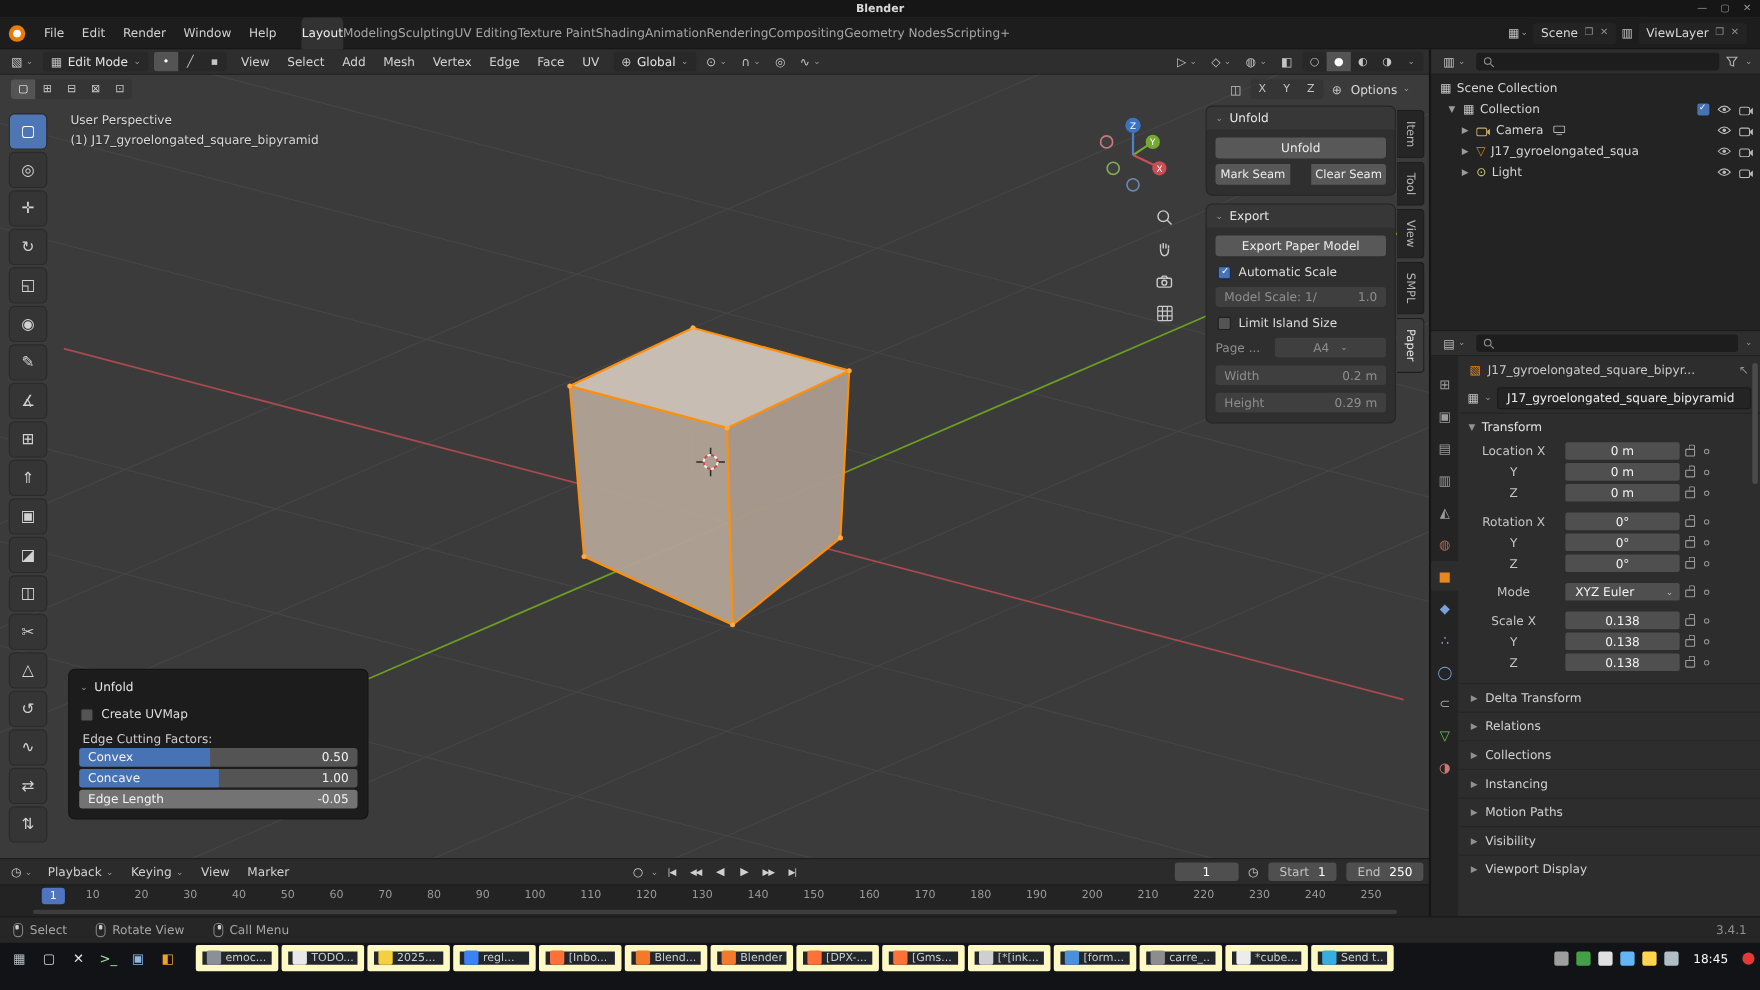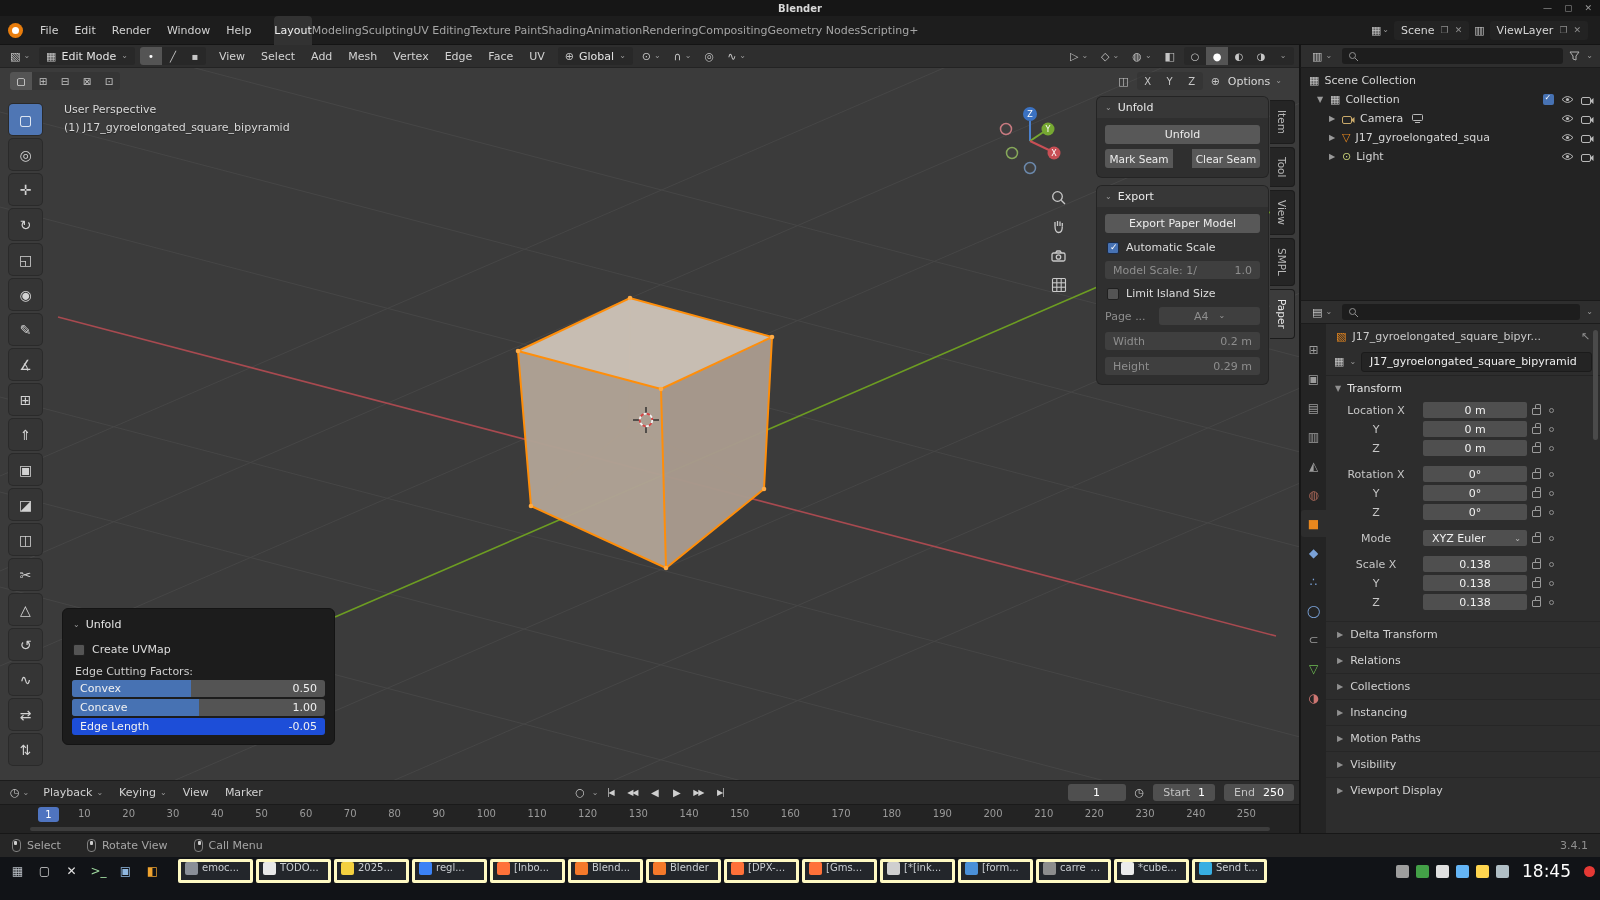--- a/index.html
+++ b/index.html
@@ -63,21 +63,21 @@
 #side-tabs{position:absolute;left:1270px;top:100px;display:flex;flex-direction:column}
 .vtab{width:25px;display:flex;align-items:center;justify-content:center;background:#252525;color:#b9b9b9;border-radius:0 4px 4px 0;writing-mode:vertical-rl;font-size:10.5px;border:1px solid #1c1c1c;border-left:none;margin-bottom:3px;padding:9px 0}
 .vtab.active{background:#3c3c3c;color:#e9e9e9}
 
 #redo{position:absolute;left:62px;top:608px;width:273px;background:rgba(27,27,27,0.96);border:1px solid #141414;border-radius:6px;padding:5px 0 9px}
 .r-h{display:flex;align-items:center;gap:6px;padding:4px 10px;color:#e6e6e6}
 .r-label{padding:9px 12px 0;color:#cdcdcd}
 .rslider{position:relative;height:17px;border-radius:3px;background:#545454;overflow:hidden;display:flex;justify-content:space-between;align-items:center;padding:0 8px;margin:2px 9px 0;color:#f1f1f1}
 .rslider::before{content:"";position:absolute;left:0;top:0;bottom:0;width:var(--fill,0%);background:#4772b3}
 .rslider>span{position:relative}
-.rslider.highlight{background:#1d4ed8}
+.rslider.highlight{background:#737373}
 .rslider.highlight::before{display:none}
 
 #tl-header{position:absolute;left:0;top:780px;width:1300px;height:24px;background:#2b2b2b;border-top:1px solid #1c1c1c;display:flex;align-items:center;padding:0 6px;gap:2px}
 .tl-menu{display:flex;align-items:center;gap:4px}
 .tl-menu .tlcv{display:none}
 .tl-menu.dropdown .tlcv{display:inline}
 .transport{position:absolute;left:50%;transform:translateX(-50%);display:flex;align-items:center;gap:2px}
 .tbtn{min-width:20px;height:17px;display:flex;align-items:center;justify-content:center;color:#cfcfcf;font-size:8px;border-radius:2px;letter-spacing:-1px;padding:0 2px}
 .tl-right{margin-left:auto;display:flex;align-items:center;gap:9px}
 .fframe{width:58px;height:17px;background:#4f4f4f;border-radius:3px;display:flex;align-items:center;justify-content:center;color:#fff}
@@ -95,26 +95,26 @@
 .mouse{width:9px;height:13px;border:1px solid #808080;border-radius:4px;position:relative;flex:none}
 .mouse::before{content:"";position:absolute;top:1px;width:3px;height:4px;background:#cfcfcf;border-radius:1px}
 .m-l .mouse::before{left:1px}
 .m-m .mouse::before{left:2.5px;width:2.5px}
 .m-r .mouse::before{right:1px}
 .sb-version{margin-left:auto;color:#8f8f8f}
 
 #taskbar{position:absolute;left:0;top:857px;width:1600px;height:43px;background:#111317;display:flex;align-items:flex-start;padding:2px 5px 0;gap:3px}
 .tb-ico{width:25px;height:24px;display:flex;align-items:center;justify-content:center;font-size:12px;color:var(--c,#ccc)}
 #apps{display:flex;gap:3px;margin-left:10px}
-.app{width:75px;height:24px;background:#23262b;border:3px solid #fef9c3;display:flex;align-items:flex-start;gap:4px;padding:0 4px;border-radius:2px}
+.app{width:75px;height:24px;background:#23262b;border:6px solid #fef9c3;display:flex;align-items:flex-end;gap:4px;padding:0 4px;border-radius:2px}
 .app .ai{width:13px;height:13px;border-radius:2px;background:var(--c,#888);flex:none}
 .app .al{font-size:10px;color:#c8ccd0;white-space:nowrap;overflow:hidden}
 #tray{margin-left:auto;display:flex;align-items:center;gap:7px;height:24px}
 .tray-ico{width:13px;height:13px;border-radius:2px;background:var(--c,#999)}
-#tb-time{color:#fff;font-size:17px;margin:0 6px}
+#tb-time{color:#fff;font-size:11px;margin:0 6px}
 #tb-dot{width:11px;height:11px;border-radius:50%;background:#e53935}
 
 #outliner-header{position:absolute;left:1300px;top:45px;width:300px;height:23px;background:#2e2e2e;display:flex;align-items:center;gap:6px;padding:0 7px;border-bottom:1px solid #1c1c1c;border-left:1px solid #161616}
 .search{flex:1;height:16px;background:#1d1d1d;border-radius:3px;display:flex;align-items:center;gap:5px;padding:0 6px;color:#8a8a8a}
 #outliner{position:absolute;left:1300px;top:68px;width:300px;height:232px;background:#232323;border-left:1px solid #161616;padding-top:3px}
 .o-row{display:flex;align-items:center;height:19px;padding:0 6px;gap:5px;color:#d4d4d4}
 .o-exp{width:10px;color:#9a9a9a;font-size:8px;text-align:center;flex:none}
 .o-ico{font-size:11px;flex:none}
 .o-right{margin-left:auto;display:flex;align-items:center;gap:7px}
 .ocb{width:11px;height:11px;border-radius:2px;background:#4772b3;position:relative;flex:none}

